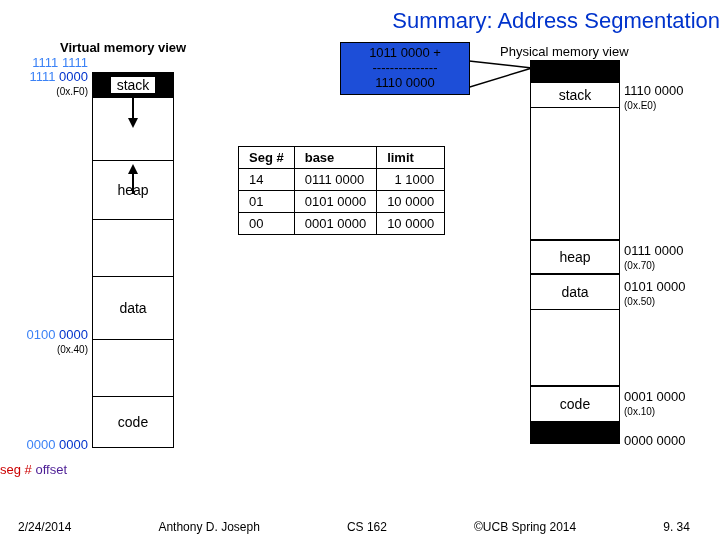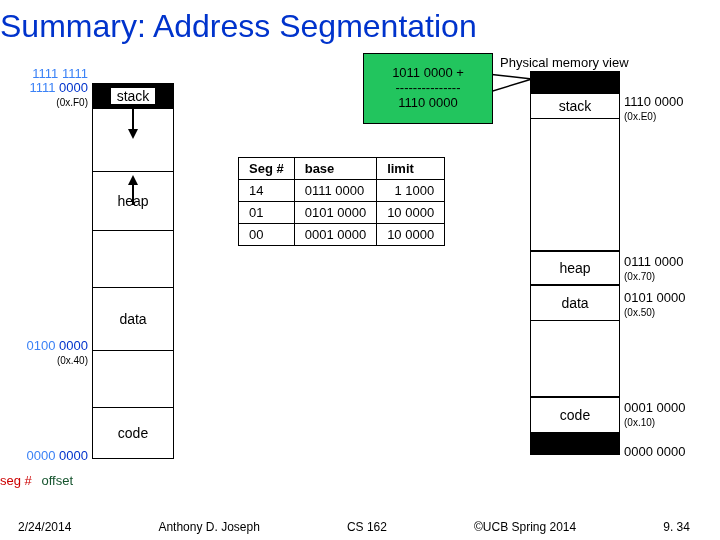--- a/index.html
+++ b/index.html
@@ -6,22 +6,22 @@
     margin: 0;
     padding: 0;
     width: 720px;
     height: 540px;
     font-family: Arial, sans-serif;
     background: white;
     position: relative;
     overflow: hidden;
   }
   .title {
-    text-align: left;
-    font-size: 32px;
+    text-align: right;
+    font-size: 22px;
     color: #0033cc;
     font-weight: normal;
     padding: 8px 0 4px 0;
   }
   .content {
     position: relative;
     width: 720px;
     height: 480px;
   }
   
@@ -103,27 +103,26 @@
     width: 95px;
     line-height: 1.05;
   }
   
   .callout {
     position: absolute;
     left: 340px;
     top: 4px;
     width: 120px;
     border: 1.5px solid black;
-    background: #22c55e;
+    background: #1d4ed8;
     font-size: 13px;
     text-align: center;
-    padding: 12px 4px;
+    padding: 3px 4px;
     line-height: 1.15;
     z-index: 5;
-    margin-left: 23px;
   }
   .callout-wedge {
     position: absolute;
     fill: white;
     stroke: black;
     stroke-width: 1.5;
     z-index: 4;
   }
   
   .seg-table {
@@ -147,21 +146,21 @@
     position: absolute;
   }
   
   .segoff {
     position: absolute;
     left: 0px;
     top: 424px;
     font-size: 13px;
   }
   .segoff .seg { color: #cc0000; }
-  .segoff .off { color: #14532d; margin-left: 6px; }
+  .segoff .off { color: #4c1d95; }
   
   .footer {
     position: absolute;
     bottom: 6px;
     left: 0;
     width: 720px;
     font-size: 12px;
     display: flex;
     justify-content: space-between;
     padding: 0 30px 0 18px;
@@ -170,20 +169,21 @@
   .red { color: #3b82f6; }
   .blue { color: #0033cc; }
 </style>
 </head>
 <body>
 
 <div class="title">Summary: Address Segmentation</div>
 
 <div class="content">
 
+  <div class="vmem-label">Virtual memory view</div>
   <div class="vmem-col">
     <div class="vmem-block" style="height:26px;background:#000">
         <span style="background:white;padding:0 6px">stack</span>
       </div>
 
     <svg class="arrow" style="left:34px;top:26px" width="14" height="30">
         <line x1="7" y1="0" x2="7" y2="22" stroke="black" stroke-width="2"></line>
         <polygon points="2,20 12,20 7,30" fill="black"></polygon>
       </svg>
     <div class="vmem-gap" style="height:62px"></div>

